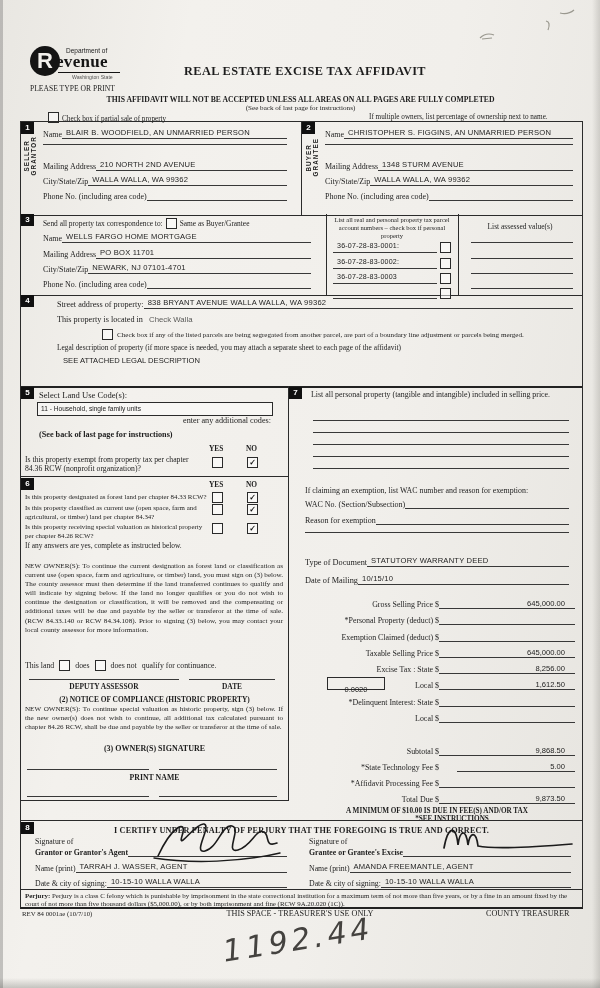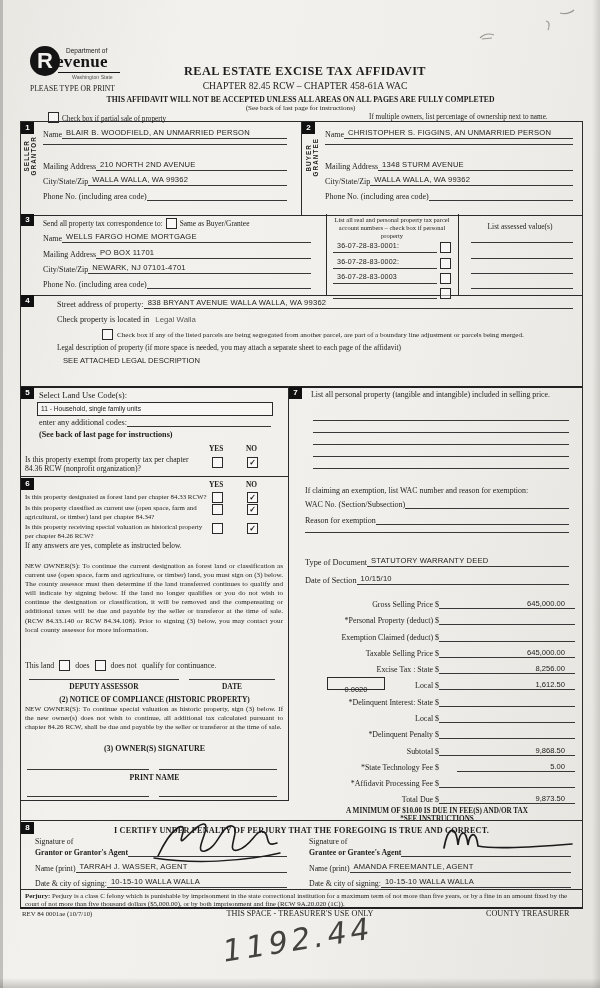--- a/index.html
+++ b/index.html
@@ -51,21 +51,20 @@
     <div class="abs" style="left:0;top:2px;width:30px;height:30px;border-radius:50%;background:#141414;"></div>
     <div class="abs sans" style="left:7px;top:4px;color:#f2f0ec;font-size:22px;font-weight:bold;">R</div>
     <div class="abs sans" style="left:36px;top:3px;font-size:6.5px;color:#222;">Department of</div>
     <div class="abs" style="left:26px;top:8px;font-size:17px;font-weight:bold;letter-spacing:.3px;color:#141414;">evenue</div>
     <div class="abs" style="left:28px;top:28px;width:62px;border-bottom:1.4px solid #141414;"></div>
     <div class="abs sans" style="left:42px;top:30px;font-size:5.2px;color:#555;">Washington State</div>
   </div>
   <div class="abs ser" style="left:30px;top:84px;font-size:7.6px;">PLEASE TYPE OR PRINT</div>
 
   <div class="abs ctr b" style="left:160px;top:64px;width:290px;font-size:12.3px;letter-spacing:.4px;">REAL ESTATE EXCISE TAX AFFIDAVIT</div>
-  <div class="abs ctr" style="left:160px;top:80px;width:290px;font-size:9.6px;">CHAPTER 82.45 RCW – CHAPTER 458-61A WAC</div>
 
 
   <div class="abs ctr b" style="left:20px;top:95px;width:561px;font-size:7.7px;">THIS AFFIDAVIT WILL NOT BE ACCEPTED UNLESS ALL AREAS ON ALL PAGES ARE FULLY COMPLETED</div>
   <div class="abs ctr" style="left:20px;top:104px;width:561px;font-size:7.1px;">(See back of last page for instructions)</div>
 
   <div class="abs" style="left:48px;top:112px;font-size:7.2px;display:flex;align-items:flex-end;gap:3px;">
     <span class="cb"></span>
     <span>Check box if partial sale of property</span>
   </div>
   <div class="abs" style="left:333px;top:113px;font-size:7.2px;padding-left:36px;">If multiple owners, list percentage of ownership next to name.</div>
@@ -168,41 +167,41 @@
     <div class="line" style="left:450px;top:74px;width:102px;"></div>
   </div>
 
   <div class="box" style="left:20px;top:295px;width:561px;height:91px;border-top:none;border-bottom:2px solid #222;">
     <div class="badge" style="left:0;top:0;">4</div>
     <div class="frow" style="left:36px;top:3px;width:516px;font-size:8.2px;">
       <span>Street address of property:</span>
       <span class="fl"><span class="tv">838 BRYANT AVENUE WALLA WALLA, WA 99362</span></span>
     </div>
     <div class="abs" style="left:36px;top:20px;font-size:8.2px;">
-      <span>Check property is located in</span>
-      <span class="sans" style="font-size:7.8px;color:#5a5a58;padding-left:4px;">Legal Walla</span>
+      <span>This property is located in</span>
+      <span class="sans" style="font-size:7.8px;color:#5a5a58;padding-left:4px;">Check Walla</span>
     </div>
     <div class="abs" style="left:36px;top:34px;font-size:7.1px;display:flex;align-items:center;gap:4px;width:516px;padding-left:45px;">
       <span class="cb"></span>
       <span>Check box if any of the listed parcels are being segregated from another parcel, are part of a boundary line adjustment or parcels being merged.</span>
     </div>
     <div class="abs" style="left:36px;top:48px;font-size:7.4px;width:516px;">Legal description of property (if more space is needed, you may attach a separate sheet to each page of the affidavit)</div>
     <div class="abs sans" style="left:42px;top:61px;font-size:7.6px;">SEE ATTACHED LEGAL DESCRIPTION</div>
   </div>
 
   <div class="abs" style="left:20px;top:386px;width:561px;height:434px;border-left:1.2px solid #2b2b2b;border-right:1.2px solid #2b2b2b;">
 
     <div class="abs" style="left:0;top:0;width:267px;height:414px;border-right:1.2px solid #2b2b2b;border-bottom:1.2px solid #2b2b2b;">
 
       <div class="badge" style="left:0;top:1px;">5</div>
       <div class="abs" style="left:18px;top:4px;font-size:8.6px;">Select Land Use Code(s):</div>
       <div class="abs" style="left:16px;top:16px;width:234px;height:12px;border:1px solid #2b2b2b;background:rgba(255,255,255,.45);">
         <span class="sans" style="font-size:6.6px;padding-left:3px;line-height:12px;display:block;">11 - Household, single family units</span>
       </div>
-      <div class="frow" style="left:18px;top:30px;width:232px;font-size:8.2px;">
+      <div class="frow" style="left:18px;top:30px;width:232px;font-size:8.2px;flex-direction:column;">
         <span>enter any additional codes:</span>
         <span class="fl"></span>
       </div>
       <div class="abs" style="left:18px;top:44px;font-size:8.2px;font-weight:bold;">(See back of last page for instructions)</div>
       <div class="yn" style="left:188px;top:58px;">YES</div>
       <div class="yn" style="left:225px;top:58px;">NO</div>
       <div class="q" style="left:4px;top:69px;width:178px;font-size:7.7px;line-height:9.4px;">Is this property exempt from property tax per chapter 84.36 RCW (nonprofit organization)?</div>
       <span class="cb abs" style="left:191px;top:71px;"></span>
       <span class="cb abs checked" style="left:226px;top:71px;">✓</span>
       <div class="abs" style="left:0;top:90px;width:267px;border-top:1.2px solid #2b2b2b;"></div>
@@ -269,21 +268,21 @@
         <span>Reason for exemption</span>
         <span class="fl"></span>
       </div>
       <div class="line" style="left:6px;top:146px;width:264px;"></div>
 
       <div class="frow" style="left:6px;top:170px;width:264px;font-size:8.3px;">
         <span>Type of Document</span>
         <span class="fl"><span class="tv">STATUTORY WARRANTY DEED</span></span>
       </div>
       <div class="frow" style="left:6px;top:188px;width:264px;font-size:8.3px;">
-        <span>Date of Section</span>
+        <span>Date of Mailing</span>
         <span class="fl"><span class="tv">10/15/10</span></span>
       </div>
 
       <div class="feerow" style="top:210px;">
           <span class="feelbl">Gross Selling Price $</span>
           <span class="feeline"><span>645,000.00</span></span>
         </div>
       <div class="feerow" style="top:243px;">
           <span class="feelbl">Exemption Claimed (deduct) $</span>
           <span class="feeline"><span></span></span>
@@ -308,43 +307,39 @@
           <span class="feeline"><span>1,612.50</span></span>
         </div>
       <div class="feerow" style="top:308px;">
           <span class="feelbl">*Delinquent Interest: State $</span>
           <span class="feeline"><span></span></span>
         </div>
       <div class="feerow" style="top:324px;">
           <span class="feelbl">Local $</span>
           <span class="feeline"><span></span></span>
         </div>
-      <div class="feerow" style="top:340px;">
-          <span class="feelbl">*Delinquent Penalty $</span>
-          <span class="feeline"><span></span></span>
-        </div>
       <div class="feerow" style="top:357px;">
           <span class="feelbl">Subtotal $</span>
           <span class="feeline"><span>9,868.50</span></span>
         </div>
       <div class="feerow" style="top:373px;gap:18px;">
           <span class="feelbl">*State Technology Fee $</span>
           <span class="feeline"><span>5.00</span></span>
         </div>
       <div class="feerow" style="top:389px;">
           <span class="feelbl">*Affidavit Processing Fee $</span>
           <span class="feeline"><span></span></span>
         </div>
       <div class="feerow" style="top:405px;">
           <span class="feelbl">Total Due $</span>
           <span class="feeline"><span>9,873.50</span></span>
         </div>
 
       <div class="abs ctr b" style="left:0;top:421px;width:276px;font-size:7.2px;">A MINIMUM OF $10.00 IS DUE IN FEE(S) AND/OR TAX</div>
-      <div class="abs ctr b" style="left:0;top:429px;width:276px;font-size:7.2px;">*SEE INSTRUCTIONS</div>
+      <div class="abs ctr b" style="left:15px;top:429px;width:276px;font-size:7.2px;">*SEE INSTRUCTIONS</div>
     </div>
   </div>
 
   <div class="box" style="left:20px;top:820px;width:561px;height:86px;border-bottom:2.4px solid #222;">
     <div class="badge" style="left:0;top:1px;">8</div>
     <div class="abs ctr b" style="left:0;top:5px;width:561px;font-size:8.2px;letter-spacing:.2px;">I CERTIFY UNDER PENALTY OF PERJURY THAT THE FOREGOING IS TRUE AND CORRECT.</div>
 
     <div class="abs" style="left:14px;top:16px;font-size:7.8px;">Signature of</div>
     <div class="frow" style="left:14px;top:25px;width:252px;font-size:7.8px;">
       <span class="b">Grantor or Grantor's Agent</span>
@@ -354,21 +349,21 @@
       <span>Name (print)</span>
       <span class="fl"><span class="tv">TARRAH J. WASSER, AGENT</span></span>
     </div>
     <div class="frow" style="left:14px;top:56px;width:252px;font-size:7.8px;">
       <span>Date &amp; city of signing:</span>
       <span class="fl"><span class="tv">10-15-10 WALLA WALLA</span></span>
     </div>
 
     <div class="abs" style="left:288px;top:16px;font-size:7.8px;">Signature of</div>
     <div class="frow" style="left:288px;top:25px;width:262px;font-size:7.8px;">
-      <span class="b">Grantee or Grantee's Agent</span>
+      <span class="b">Grantee or Grantee's Excise</span>
       <span class="fl"></span>
     </div>
     <div class="frow" style="left:288px;top:41px;width:262px;font-size:7.8px;">
       <span>Name (print)</span>
       <span class="fl"><span class="tv">AMANDA FREEMANTLE, AGENT</span></span>
     </div>
     <div class="frow" style="left:288px;top:56px;width:262px;font-size:7.8px;">
       <span>Date &amp; city of signing:</span>
       <span class="fl"><span class="tv">10-15-10 WALLA WALLA</span></span>
     </div>

